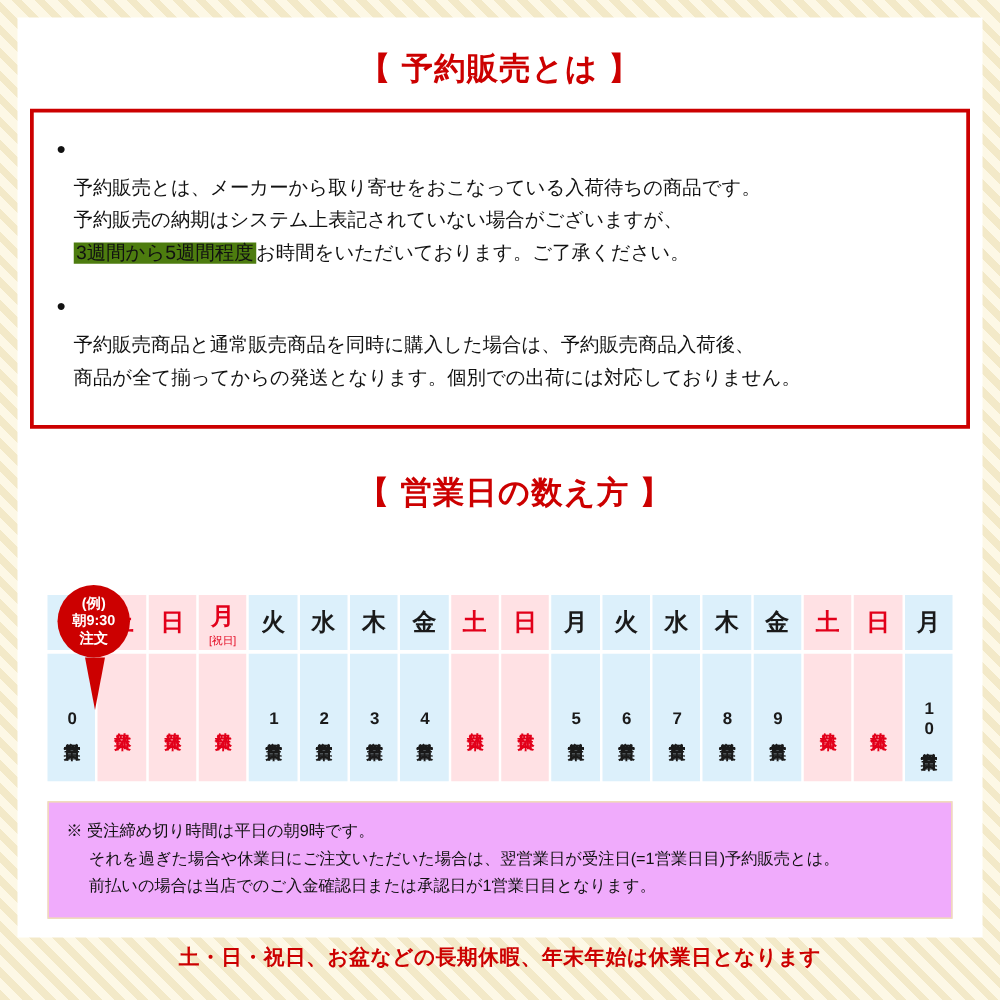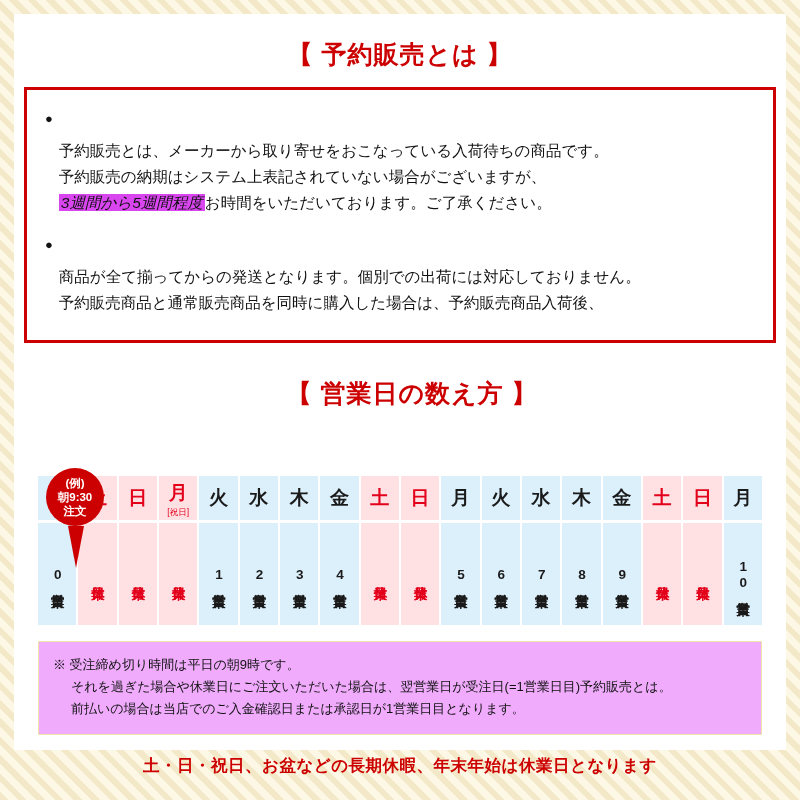--- a/index.html
+++ b/index.html
@@ -55,23 +55,22 @@
     margin-right: 6px;
   }
   .bullet-body {
     font-size: 15.5px;
     line-height: 26px;
     color: #111;
     margin-top: 32px;
   }
   .bullet-body .indent { display: block; }
   .hl {
-    background: #d946ef;
+    background: #4d7c0f;
     padding: 0 2px;
-    font-style: italic;
   }
   .gap { height: 10px; }
 
   
   #sec2-title {
     font-size: 25px;
     margin-top: 34px;
     padding-left: 24px;
   }
 
@@ -196,22 +195,22 @@
       <div class="bullet-body">
         <span class="indent">予約販売とは、メーカーから取り寄せをおこなっている入荷待ちの商品です。</span>
         <span class="indent">予約販売の納期はシステム上表記されていない場合がございますが、</span>
         <span class="indent"><span class="hl">3週間から5週間程度</span><span>お時間をいただいております。ご了承ください。</span></span>
       </div>
     </div>
     <div class="gap"></div>
     <div class="bullet-row">
       <div class="bullet-dot">●</div>
       <div class="bullet-body">
+        <span class="indent">予約販売商品と通常販売商品を同時に購入した場合は、予約販売商品入荷後、</span>
         <span class="indent">商品が全て揃ってからの発送となります。個別での出荷には対応しておりません。</span>
-        <span class="indent">予約販売商品と通常販売商品を同時に購入した場合は、予約販売商品入荷後、</span>
       </div>
     </div>
   </div>
 
   <div class="title" id="sec2-title">【 営業日の数え方 】</div>
 
   <div class="cal-area">
     <div class="bubble-tail"></div>
     <div class="example-bubble">
       <span>(例)</span>

